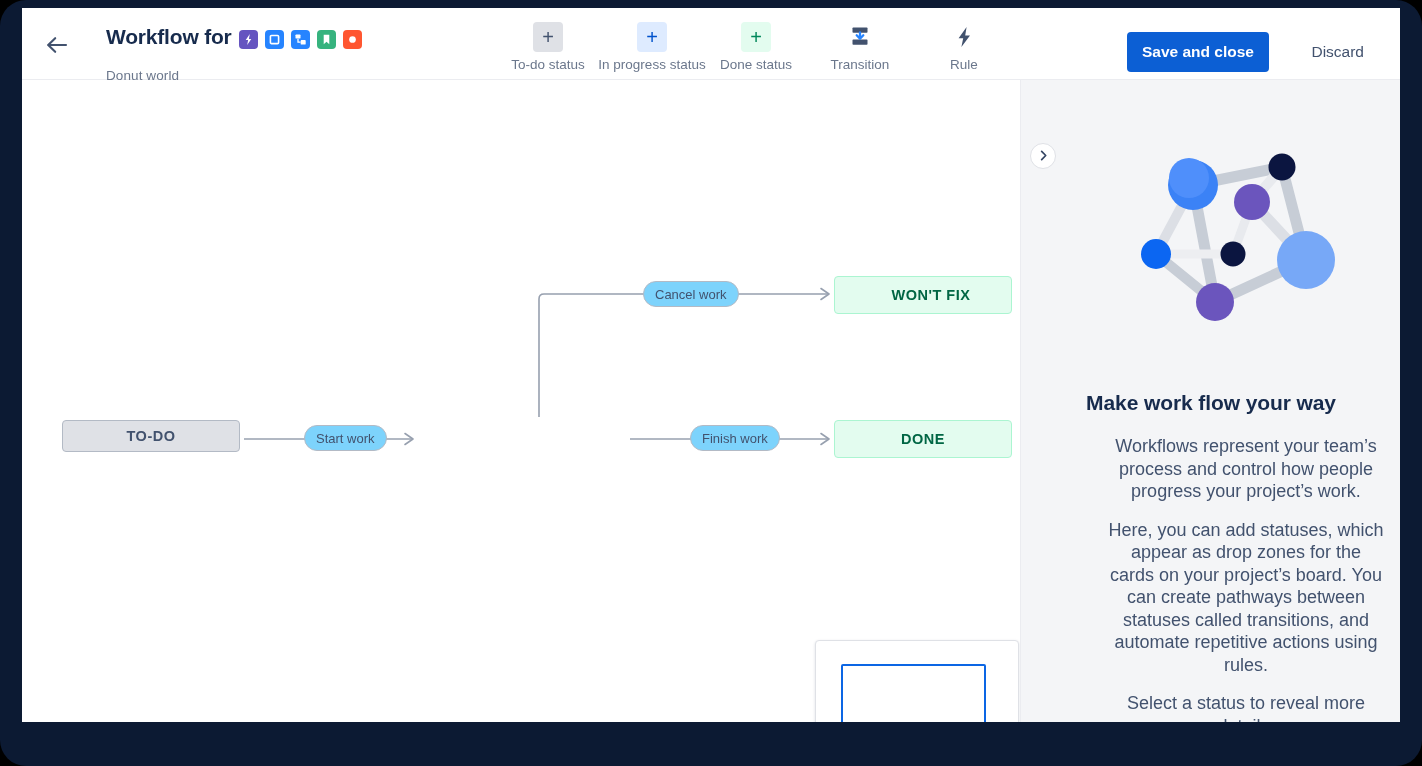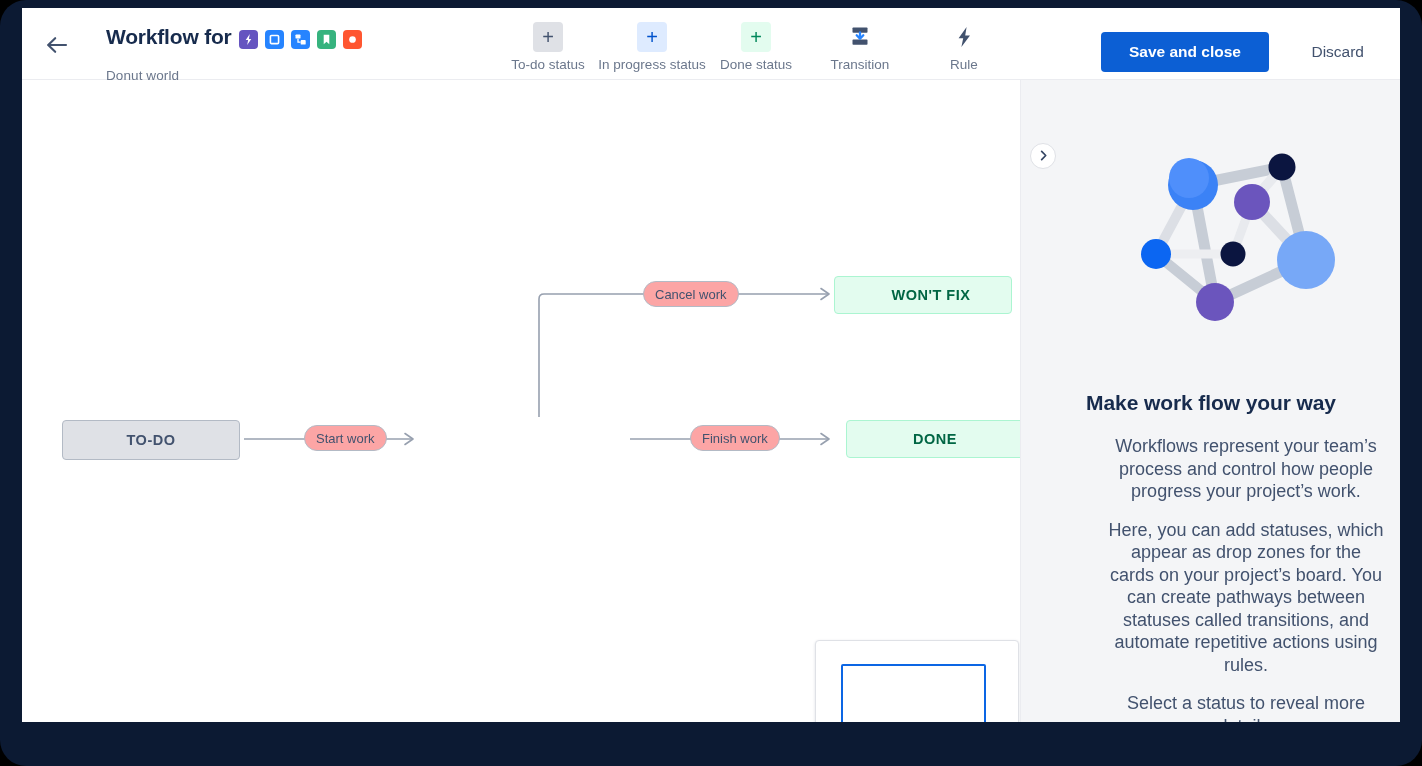--- a/index.html
+++ b/index.html
@@ -126,21 +126,21 @@
     font-size: 13.5px;
     color: #6b778c;
     white-space: nowrap;
   }
 
   
   #save-btn {
     position: absolute;
     right: 131px; top: 24px;
     height: 40px;
-    padding: 0 28px;
+    padding: 0 15px;
     background: #0c5fd4;
     color: #ffffff;
     border: none;
     border-radius: 4px;
     font-size: 15.5px;
     font-weight: bold;
     font-family: "Liberation Sans", sans-serif;
     cursor: pointer;
     white-space: nowrap;
   }
@@ -180,21 +180,21 @@
     cursor: pointer;
   }
   .node.todo { background: #dfe1e6; border: 1px solid #b3bac5; color: #42526e; }
   .node.prog { background: #deebff; border: 1px solid #9cc3fb; color: #0747a6; }
   .node.done { background: #e3fcef; border: 1px solid #abf5d1; color: #006644; }
 
   .edge-label {
     position: absolute;
     height: 26px;
     padding: 0 11px;
-    background: #fca5a5;
+    background: #7dd3fc;
     border: 1px solid #b3bac5;
     border-radius: 13px;
     display: flex;
     align-items: center;
     justify-content: center;
     font-size: 13px;
     color: #42526e;
     white-space: nowrap;
     cursor: pointer;
   }
@@ -375,24 +375,24 @@
         <path d="M222 359 H390" fill="none" stroke="#97a0af" stroke-width="1.6"></path>
         <path d="M383 353.5 L391 359 L383 364.5" fill="none" stroke="#97a0af" stroke-width="1.6" stroke-linecap="round" stroke-linejoin="round"></path>
 
         <path d="M608 359 H806" fill="none" stroke="#97a0af" stroke-width="1.6"></path>
         <path d="M799 353.5 L807 359 L799 364.5" fill="none" stroke="#97a0af" stroke-width="1.6" stroke-linecap="round" stroke-linejoin="round"></path>
 
         <path d="M517 337 V219 Q517 214 522 214 H806" fill="none" stroke="#97a0af" stroke-width="1.6" stroke-linejoin="round"></path>
         <path d="M799 208.5 L807 214 L799 219.5" fill="none" stroke="#97a0af" stroke-width="1.6" stroke-linecap="round" stroke-linejoin="round"></path>
       </svg>
 
-      <div class="node todo" style="left:40px; top:340px; width:178px; height:40px;">TO-DO</div>
-
-
-      <div class="node done" style="left:812px; top:340px; width:178px; height:38px;margin-left:12px;">DONE</div>
+      <div class="node todo" style="left:40px; top:340px; width:178px; height:32px;">TO-DO</div>
+
+
+      <div class="node done" style="left:812px; top:340px; width:178px; height:38px;">DONE</div>
 
       <div class="node done" style="left:812px; top:196px; width:178px; height:38px;padding-left:16px;">WON'T FIX</div>
 
       <div class="edge-label" style="left:282px; top:345px;">Start work</div>
 
       <div class="edge-label" style="left:668px; top:345px;">Finish work</div>
 
       <div class="edge-label" style="left:621px; top:201px;">Cancel work</div>
 
       <div id="minimap">

